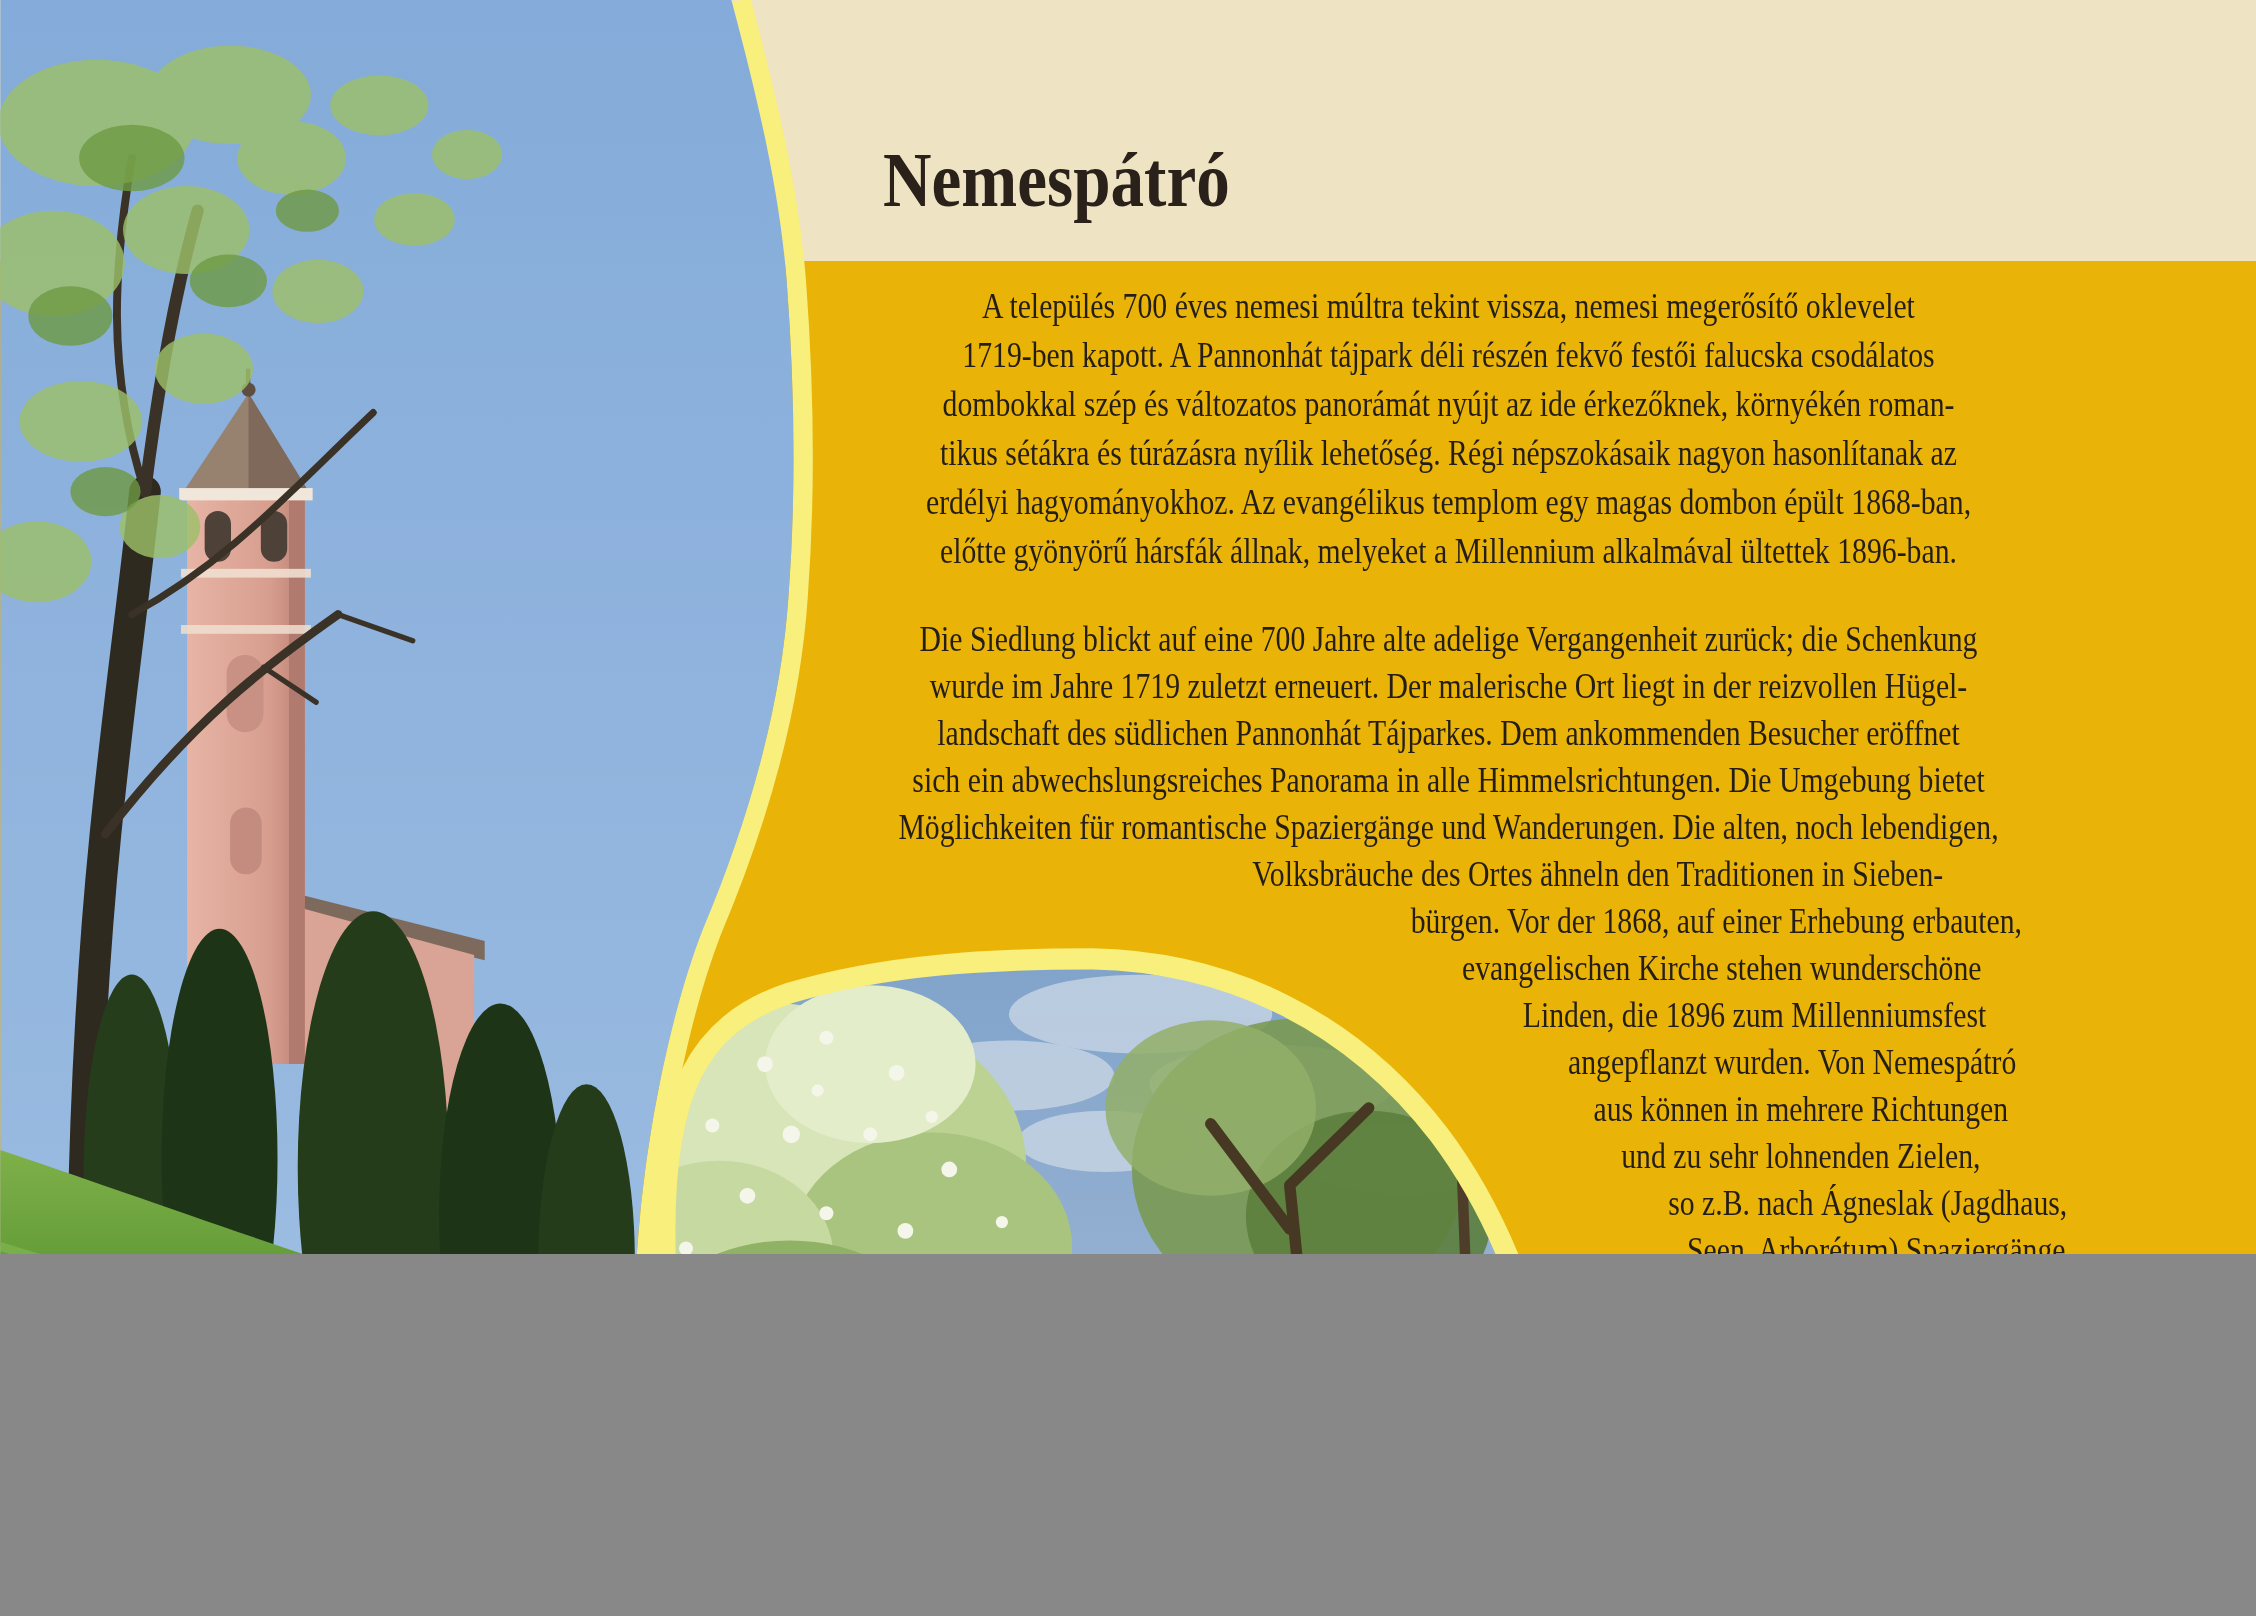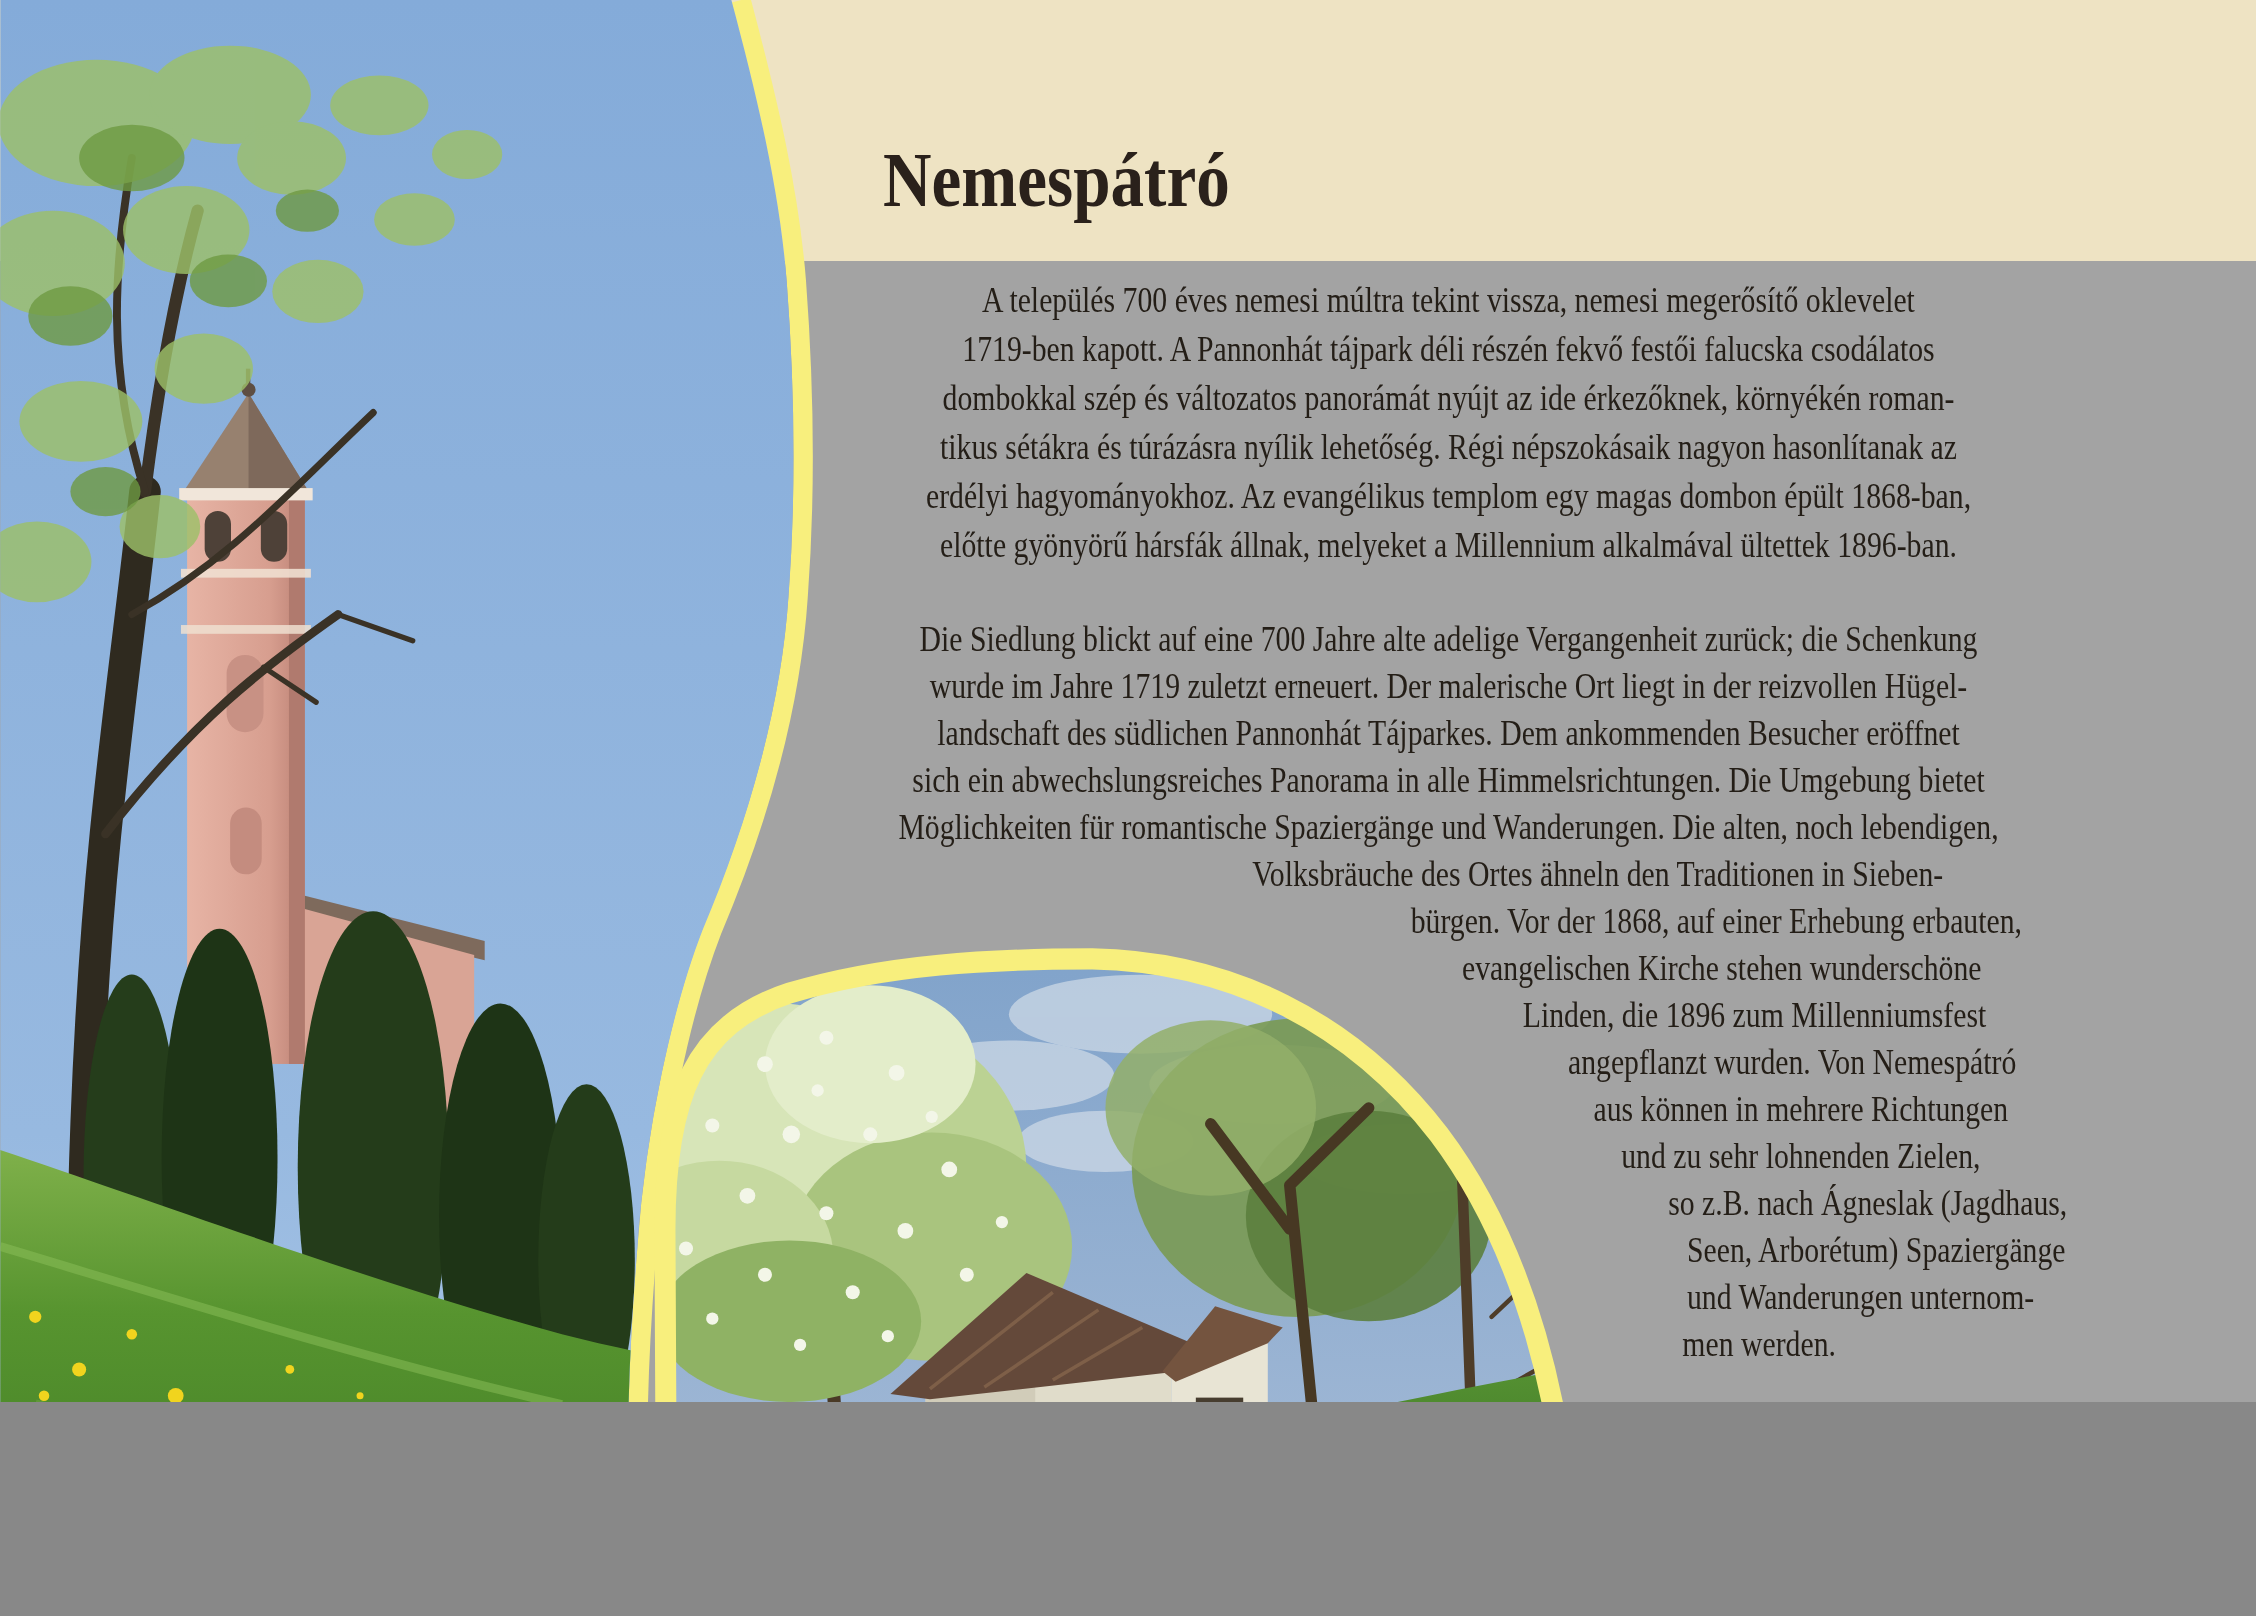--- a/index.html
+++ b/index.html
@@ -1,18 +1,18 @@
 <!DOCTYPE html>
 <html style="font-size:14px"><head>
 <meta charset="utf-8">
 <style>
   html,body{margin:0;padding:0;background:#888;}
   .page{
-    position:relative; width:2257px; height:1402px; overflow:hidden;
-    background:#a3a3a3;
+    position:relative; width:2257px; height:1254px; overflow:hidden;
+    background:#eab308;
     font-family:"Liberation Serif", serif;
   }
   .title-band{
     position:absolute; left:0; top:0; width:2257px; height:261px;
     background:#EEE3C3;
   }
   .page-title{
     position:absolute; left:883px; top:137px;
     font-size:79px; line-height:86px; font-weight:bold;
     color:#2A211B; letter-spacing:0px; white-space:nowrap;
@@ -23,21 +23,21 @@
   #village-svg{ left:614px; top:922px; }
   .para{
     position:absolute; left:790px; width:1317px;
     color:#241E17;
   }
   .para .line{
     display:block; box-sizing:border-box; width:100%;
     text-align:center; white-space:nowrap;
     transform:scaleX(0.85); transform-origin:50% 50%;
   }
-  #para-hu{ top:276px; }
+  #para-hu{ top:282px; }
   #para-hu .line{ font-size:35px; height:49px; line-height:49px; }
   #para-de{ top:616px; }
   #para-de .line{ font-size:35px; height:47px; line-height:47px; }
   
   #para-de .line:nth-child(6){  padding-left:351px; }
   #para-de .line:nth-child(7){  padding-left:614px; }
   #para-de .line:nth-child(8){  padding-left:643px; }
   #para-de .line:nth-child(9){  padding-left:720px; }
   #para-de .line:nth-child(10){ padding-left:799px; }
   #para-de .line:nth-child(11){ padding-left:829px; }

